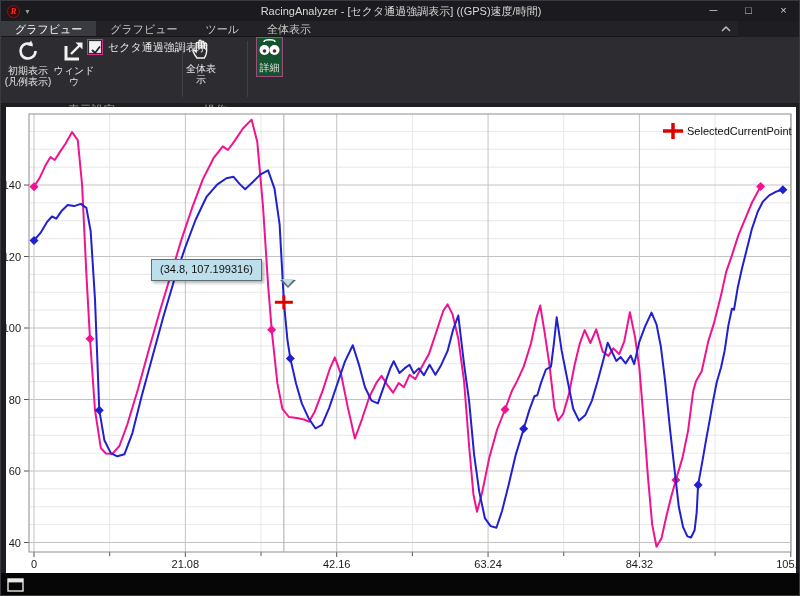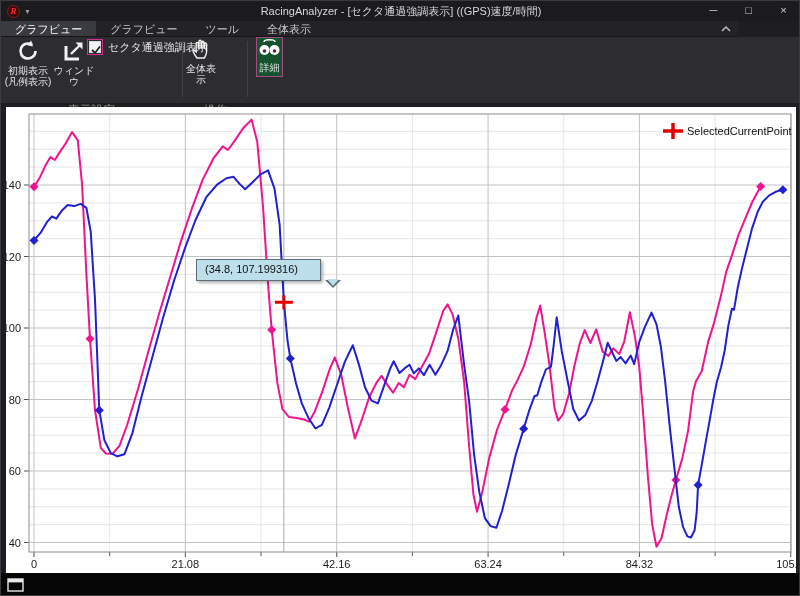--- a/index.html
+++ b/index.html
@@ -36,22 +36,22 @@
   .cb { width:12px; height:12px; border:1px solid #dadada; background:#f2f2f2; display:block; }
   .cb-label { color:#e6e6e6; font-size:11px; margin-left:5px; }
   .grp-label { position:absolute; top:65px; color:#9b9b9b; font-size:12px; text-align:center; }
   .grp-label.g1 { left:0; width:181px; }
   .grp-label.g2 { left:183px; width:63px; }
   .rb-sep { position:absolute; top:4px; width:1px; height:56px; background:#404046; }
   
   .chartpanel { position:absolute; left:5px; top:106px; width:790px; height:466px; background:#ffffff; }
   #chart-svg { position:absolute; left:0; top:0; }
   .tooltip { position:absolute; left:145px; top:152px; background:#bcdfeb; border:1px solid #5f6e76;
-             box-shadow:2px 2px 3px rgba(0,0,0,.3); padding:3px 22px 4px 8px; font-size:11px; color:#111;
-             line-height:13px; white-space:nowrap;margin-left:45px; }
+             box-shadow:2px 2px 3px rgba(0,0,0,.3); padding:3px 8px 4px 8px; font-size:11px; color:#111;
+             line-height:13px; white-space:nowrap; }
   .tt-ptr1 { position:absolute; left:128px; bottom:-8px; width:0; height:0;
              border-left:8px solid transparent; border-right:8px solid transparent; border-top:8px solid #5f6e76; }
   .tt-ptr2 { position:absolute; left:130px; bottom:-6px; width:0; height:0;
              border-left:6px solid transparent; border-right:6px solid transparent; border-top:7px solid #bcdfeb; }
   
   .statusbar { position:absolute; left:0; top:572px; width:800px; height:24px; background:#060606; }
   .statusbar svg { position:absolute; left:6px; top:5px; }
 </style>
 </head>
 <body>

